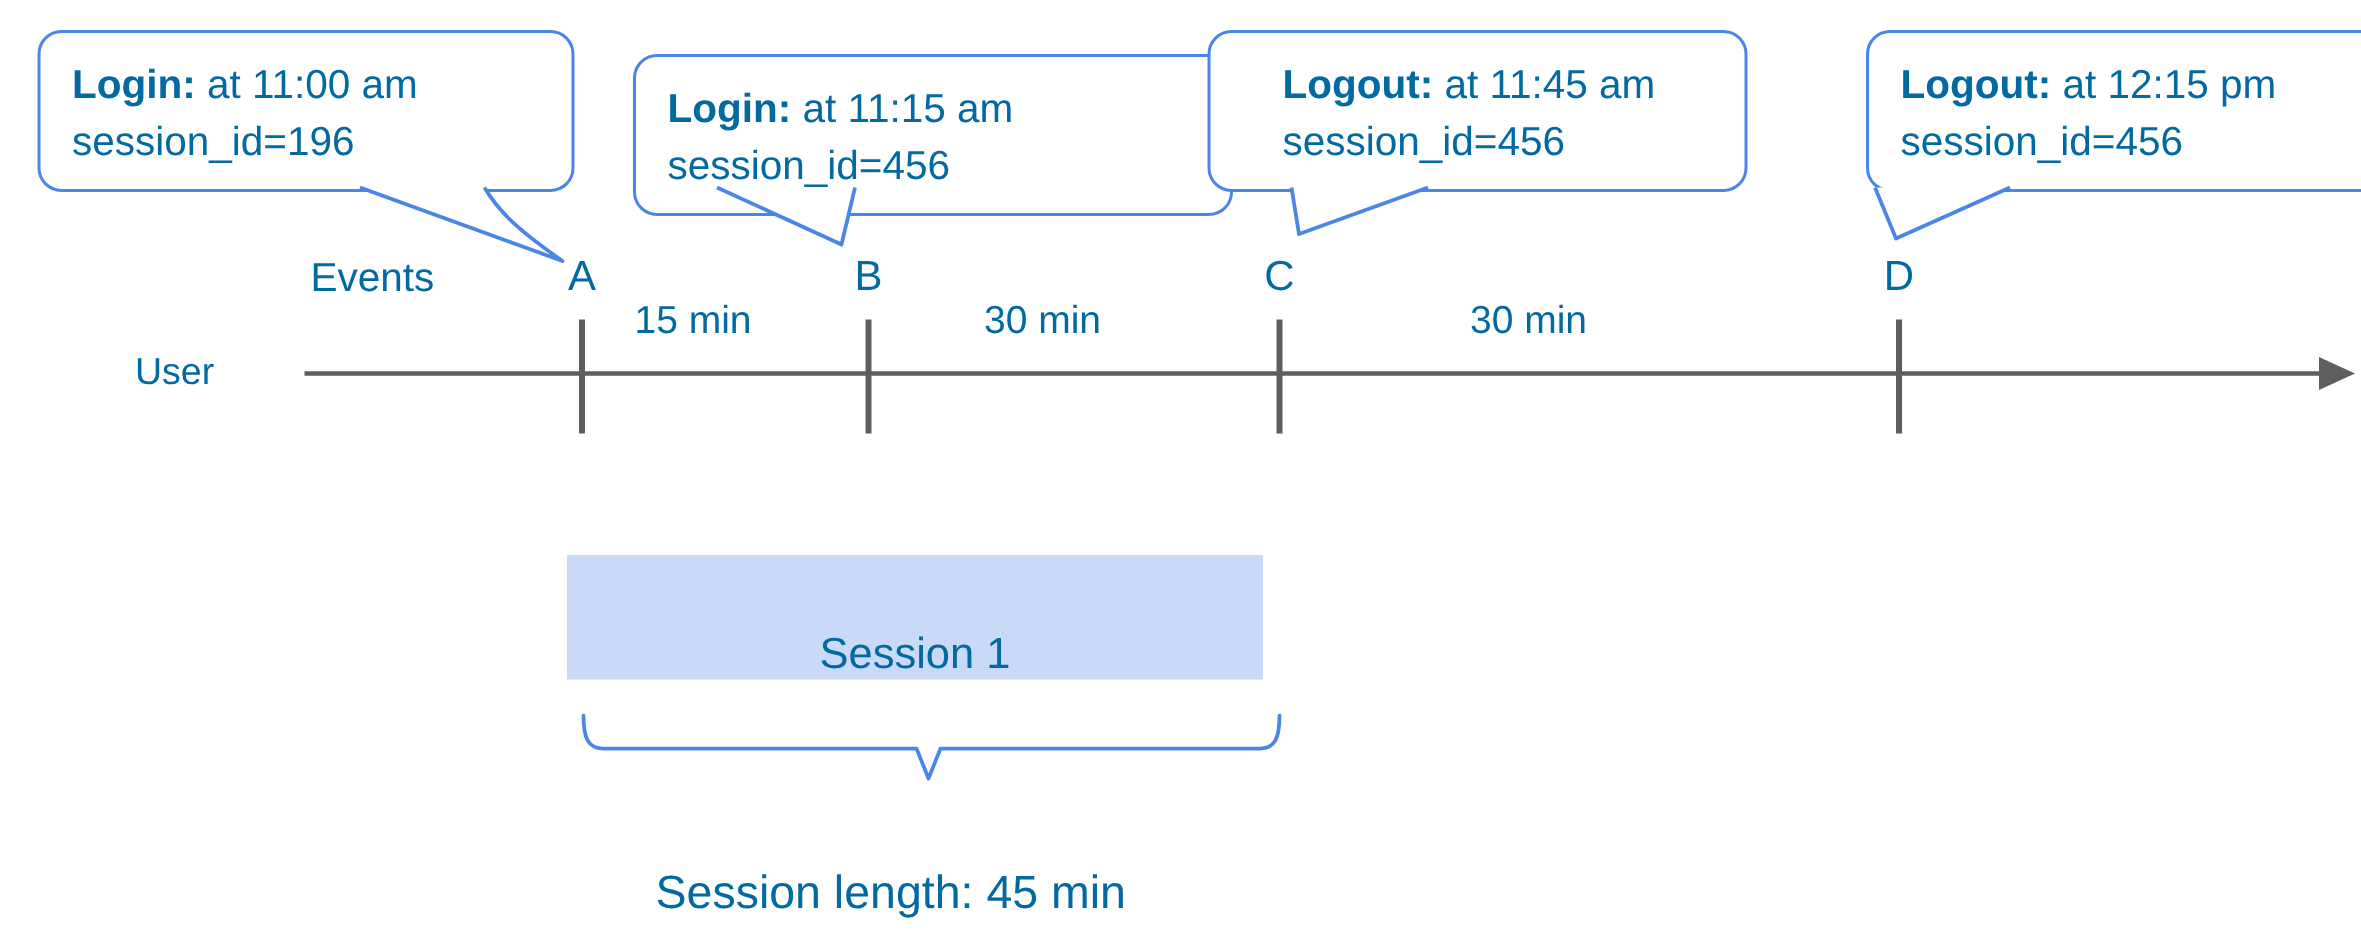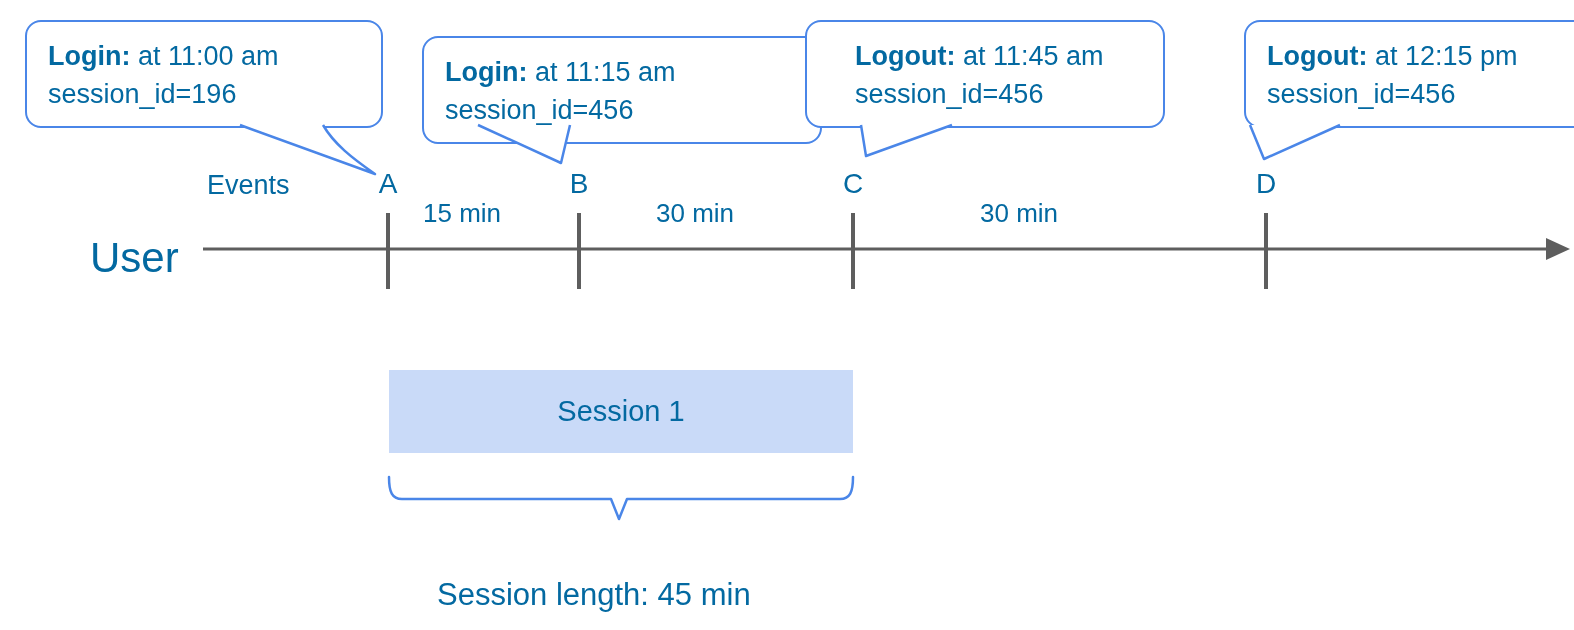--- a/index.html
+++ b/index.html
@@ -19,27 +19,27 @@
     border-radius:16px;
     background:#ffffff;
     padding:15px 10px 0 21px;
     font-size:27px;
     line-height:38px;
     white-space:nowrap;
   }
   .callout .b{font-weight:bold;}
   .lbl{position:absolute;white-space:nowrap;}
   #events-label{left:167px;top:170px;width:120px;font-size:27px;margin-left:40px;}
-  #user-label{left:90px;top:234px;font-size:42px;}
+  #user-label{left:90px;top:234px;font-size:25px;}
   .tick-label{top:168px;width:60px;font-size:28px;text-align:center;}
   .interval-label{top:198px;width:120px;font-size:26px;}
   #session-box{
-    position:absolute;left:389px;top:370px;width:464px;height:83px;
+    position:absolute;left:378px;top:370px;width:464px;height:83px;
     background:#c9daf8;
-    display:flex;align-items:center;justify-content:center;
+    display:flex;align-items:flex-end;justify-content:center;
     font-size:29px;
   }
   #session-length{left:437px;top:577px;width:360px;font-size:31px;text-align:left;}
   #overlay{position:absolute;left:0;top:0;pointer-events:none;}
 </style>
 </head>
 <body>
 
 <div id="canvas">
 

